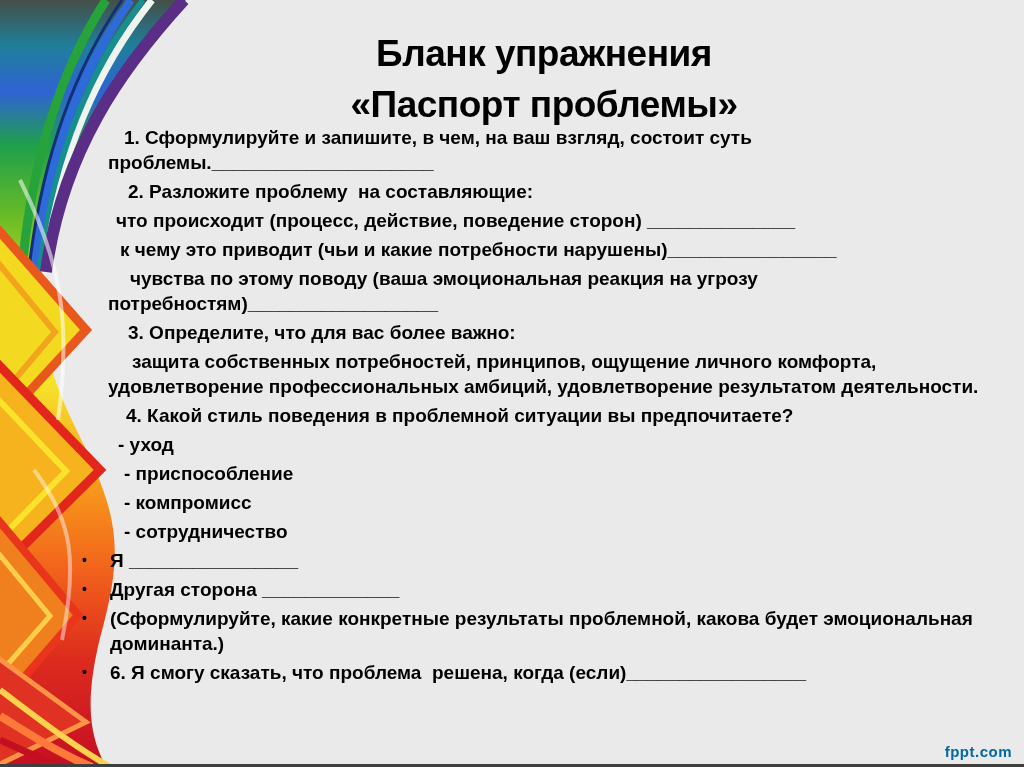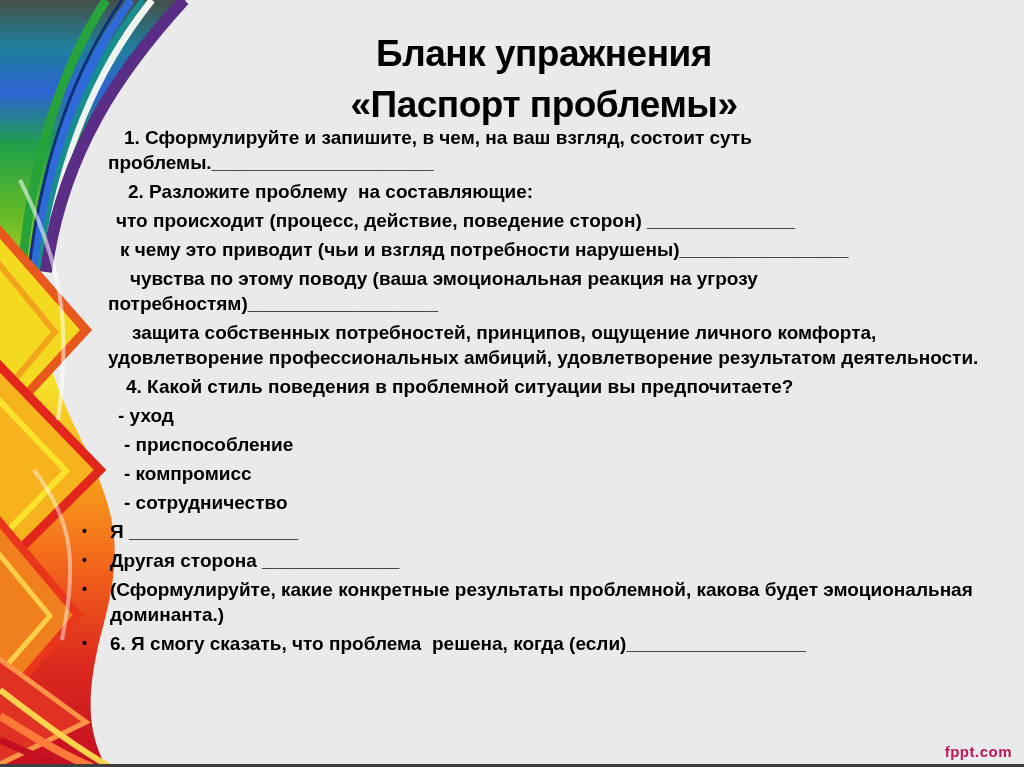--- a/index.html
+++ b/index.html
@@ -27,21 +27,21 @@
   .para{margin:4px 0 4px;white-space:pre-wrap;}
   .i8{text-indent:8px}.i10{text-indent:10px}.i12{text-indent:12px}
   .i16{text-indent:16px}.i18{text-indent:18px}.i20{text-indent:20px}
   .i22{text-indent:22px}.i24{text-indent:24px}
   .bullets{list-style:none;margin:2px 0 0 -33px;padding:0;}
   .bullets li{display:flex;margin:0 0 4px;}
   .bullets .dot{flex:0 0 28px;width:28px;padding-left:7px;font-size:14px;line-height:25px;}
   .bullets .btext{white-space:pre-wrap;}
   .watermark{
     position:absolute;right:12px;bottom:7px;
-    font-size:15px;color:#be185d;letter-spacing:0.5px;
+    font-size:15px;color:#0369a1;letter-spacing:0.5px;
   }
   .bottom-bar{position:absolute;left:0;bottom:0;width:100%;height:3px;background:#3f3f3f;}
 </style>
 </head>
 <body>
 
 <div class="slide">
 
   <svg class="swirl" width="245" height="767" viewBox="0 0 245 767" aria-hidden="true">
     <defs>
@@ -87,22 +87,23 @@
 
   <div class="title">
     <div>Бланк упражнения</div>
     <div>«Паспорт проблемы»</div>
   </div>
 
   <div class="content">
     <p class="para i16">1. Сформулируйте и запишите, в чем, на ваш взгляд, состоит суть  проблемы._____________________</p>
     <p class="para i20">2. Разложите проблему  на составляющие:</p>
     <p class="para i8">что происходит (процесс, действие, поведение сторон) ______________</p>
-    <p class="para i12">к чему это приводит (чьи и взгляд потребности нарушены)________________</p>
+    <p class="para i12">к чему это приводит (чьи и какие потребности нарушены)________________</p>
     <p class="para i22">чувства по этому поводу (ваша эмоциональная реакция на угрозу потребностям)__________________</p>
+    <p class="para i20">3. Определите, что для вас более важно:</p>
     <p class="para i24">защита собственных потребностей, принципов, ощущение личного комфорта, удовлетворение профессиональных амбиций, удовлетворение результатом деятельности.</p>
     <p class="para i18">4. Какой стиль поведения в проблемной ситуации вы предпочитаете?</p>
     <p class="para i10">- уход</p>
     <p class="para i16">- приспособление</p>
     <p class="para i16">- компромисс</p>
     <p class="para i16">- сотрудничество</p>
 
     <ul class="bullets">
       <li>
         <span class="dot">•</span>

